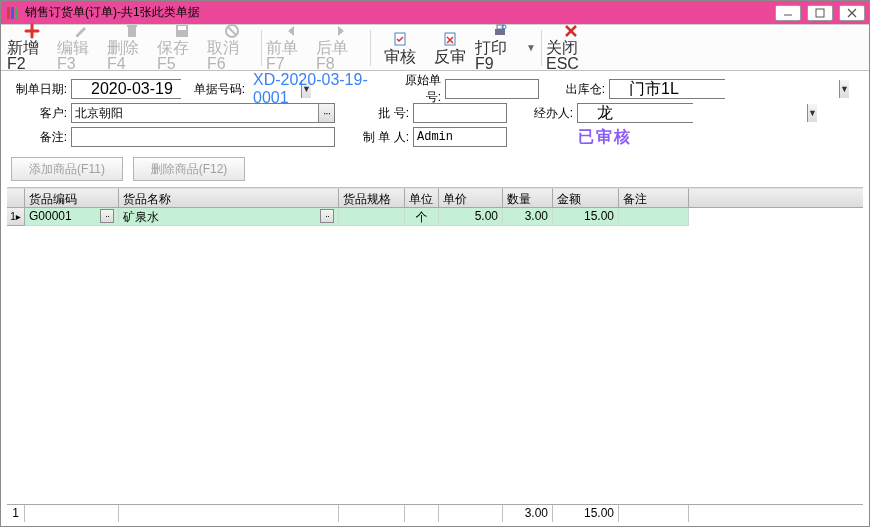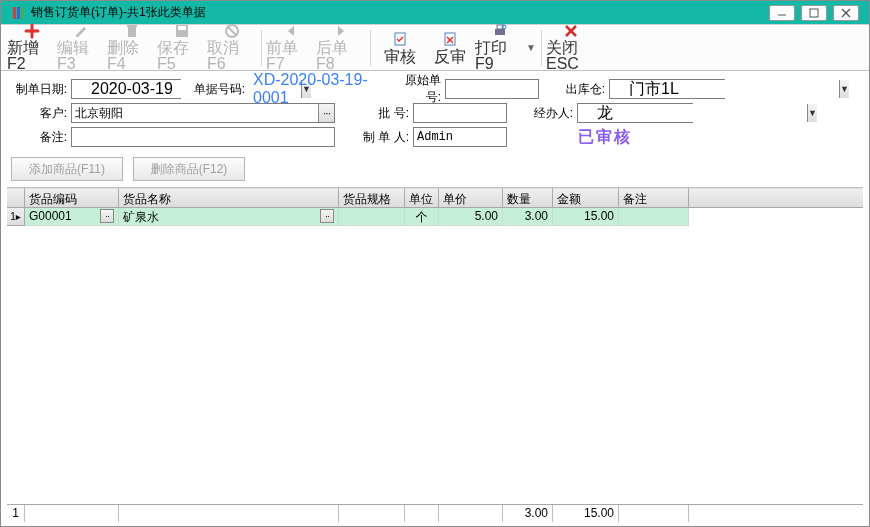--- a/index.html
+++ b/index.html
@@ -1,18 +1,18 @@
 <!DOCTYPE html>
 <html><head>
 <meta charset="utf-8">
 <style>
   * { box-sizing: border-box; }
   html, body { margin:0; padding:0; font-family:"Microsoft YaHei","SimSun",sans-serif; font-size:12px; background:#fff; }
   .window { width:870px; height:527px; border:1px solid #8a8a8a; position:relative; display:flex; flex-direction:column; background:#fff; }
-  .titlebar { height:24px; background:#14b8a6; border-bottom:1px solid #d0d0d0; display:flex; align-items:center; padding:0 10px; }
+  .titlebar { height:24px; background:#ec4899; border-bottom:1px solid #d0d0d0; display:flex; align-items:center; padding:0 4px; }
   .app-icon { width:16px; height:16px; margin-right:4px; }
   .titlebar .title { flex:1; font-size:12px; color:#000; }
   .win-buttons { display:flex; gap:6px; }
   .win-btn { width:26px; height:16px; border:1px solid #9a9a9a; border-radius:2px; display:flex; align-items:center; justify-content:center; color:#555; background:#fff; font-size:11px; cursor:default; }
   .toolbar { height:46px; border-bottom:1px solid #c0c0c0; display:flex; align-items:center; background:#fcfcfc; padding:2px 6px; gap:0; }
   .tbtn { width:50px; height:42px; display:flex; flex-direction:column; align-items:center; justify-content:center; gap:1px; color:#333; cursor:default; }
   .tbtn.disabled { color:#b5b5b5; }
   .tbtn .ic { width:18px; height:18px; display:flex; align-items:center; justify-content:center; }
   .tbtn .lab { font-size:16px; line-height:1; }
   .tsep { width:1px; height:36px; background:#d8d8d8; margin:0 4px; }

